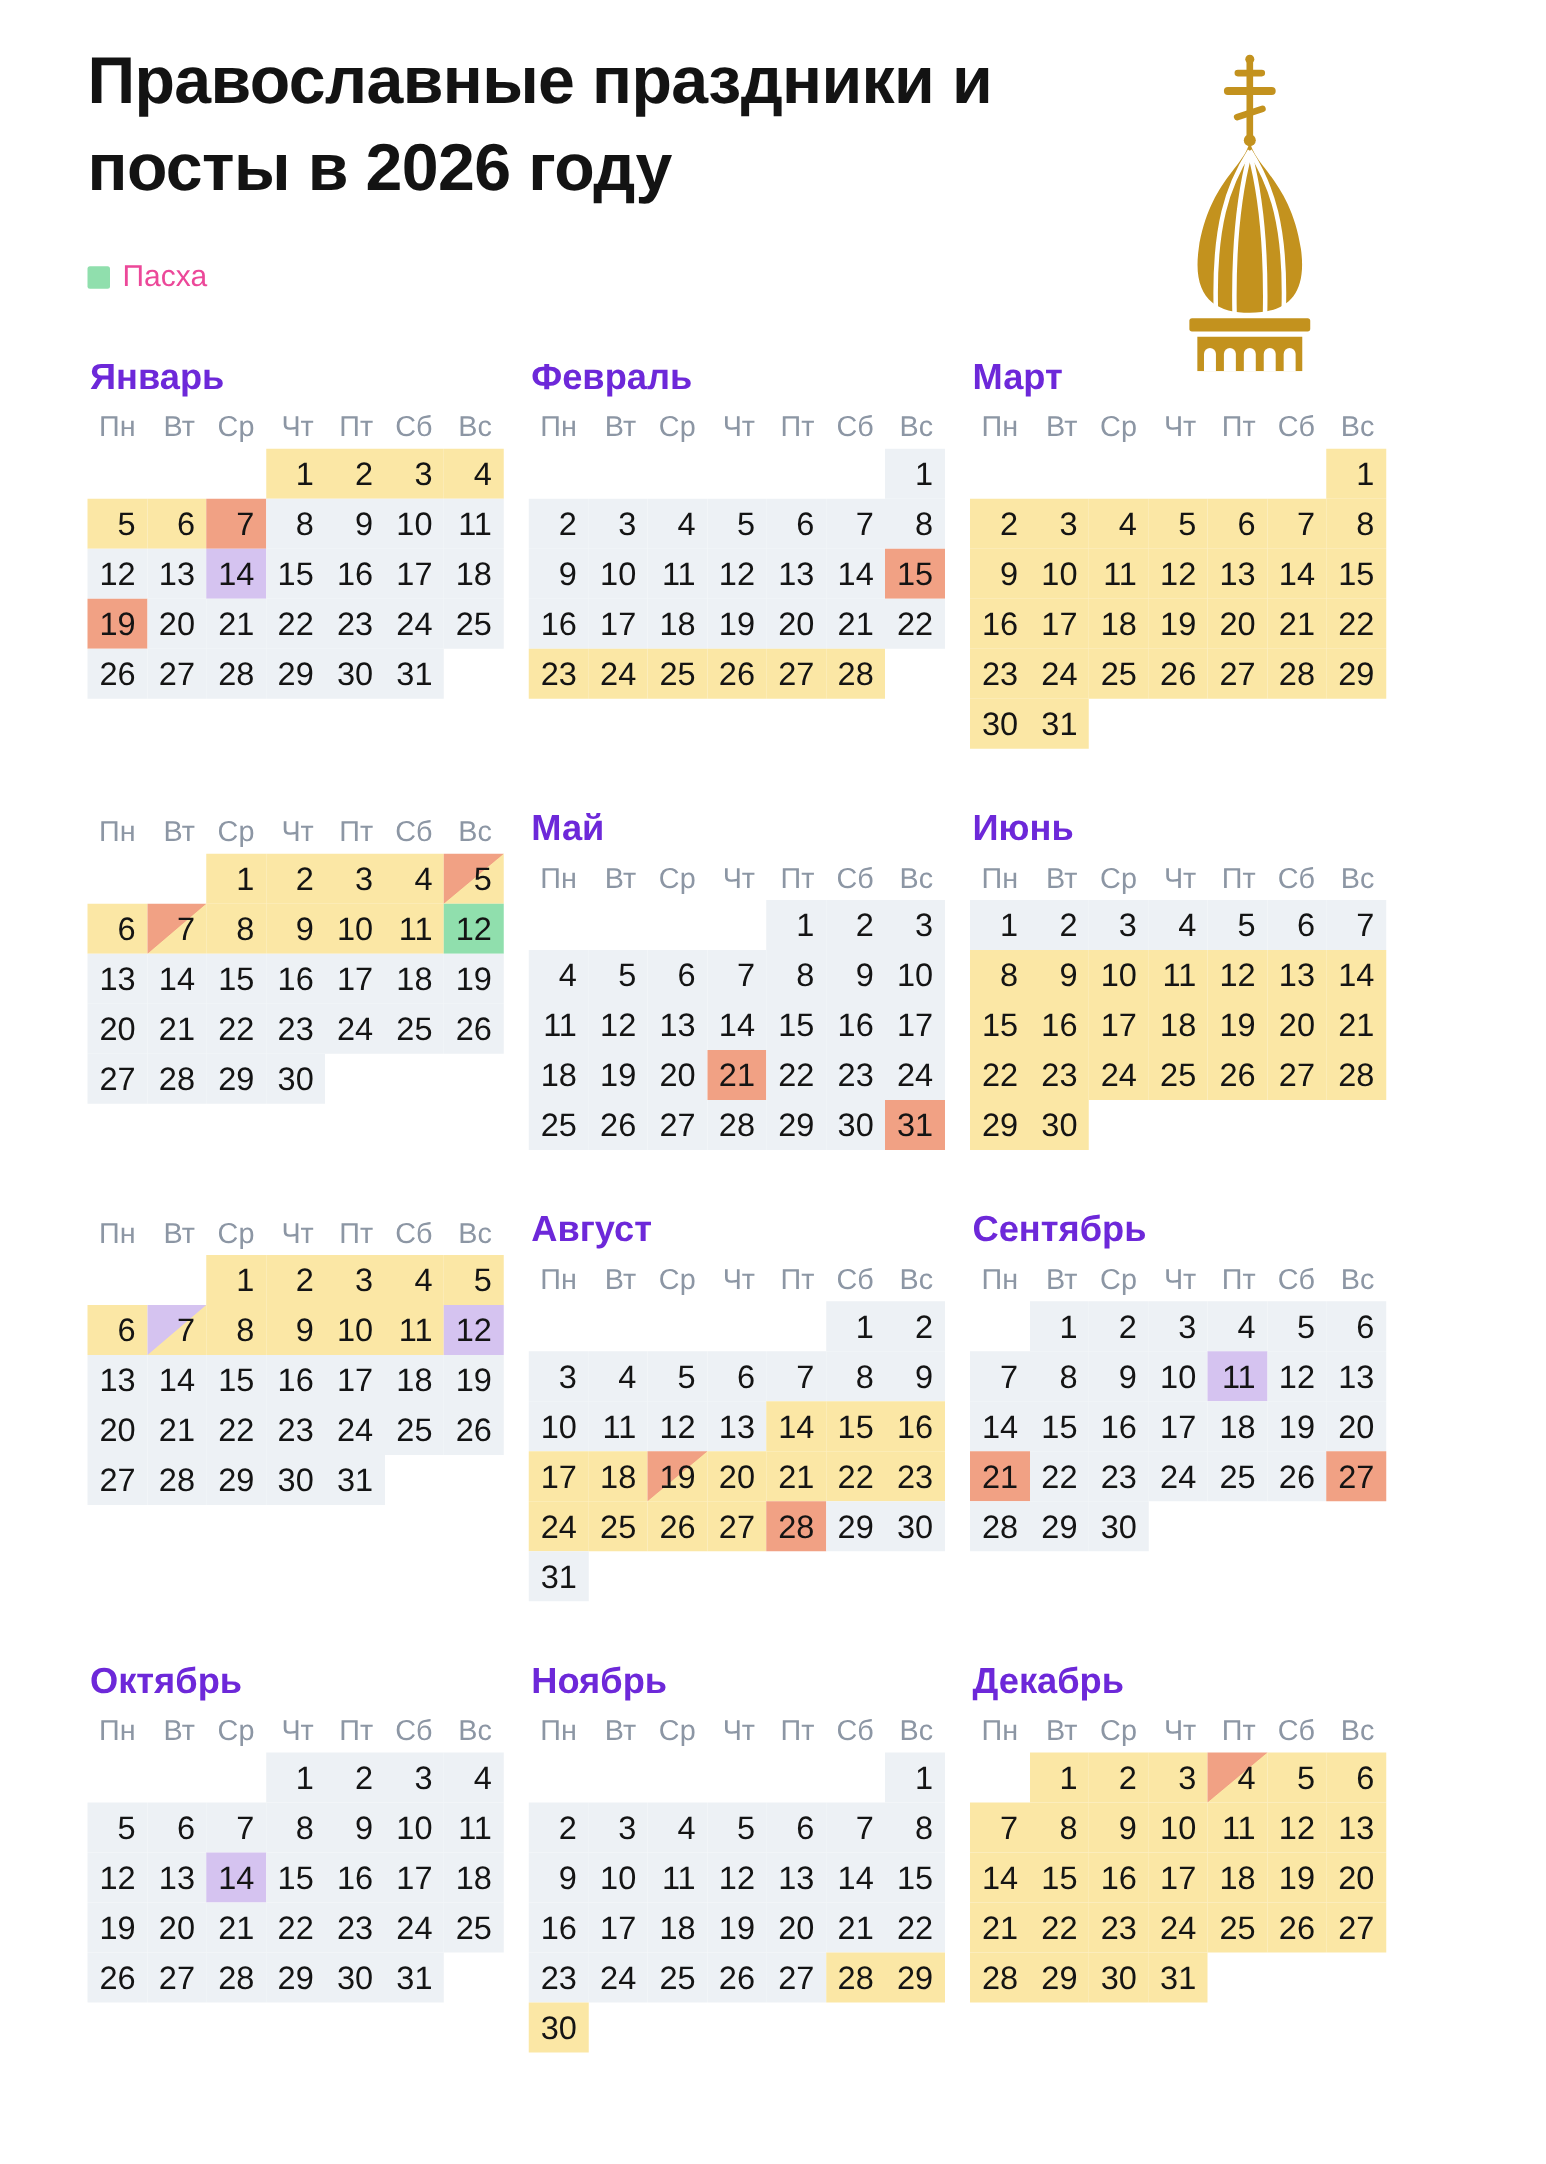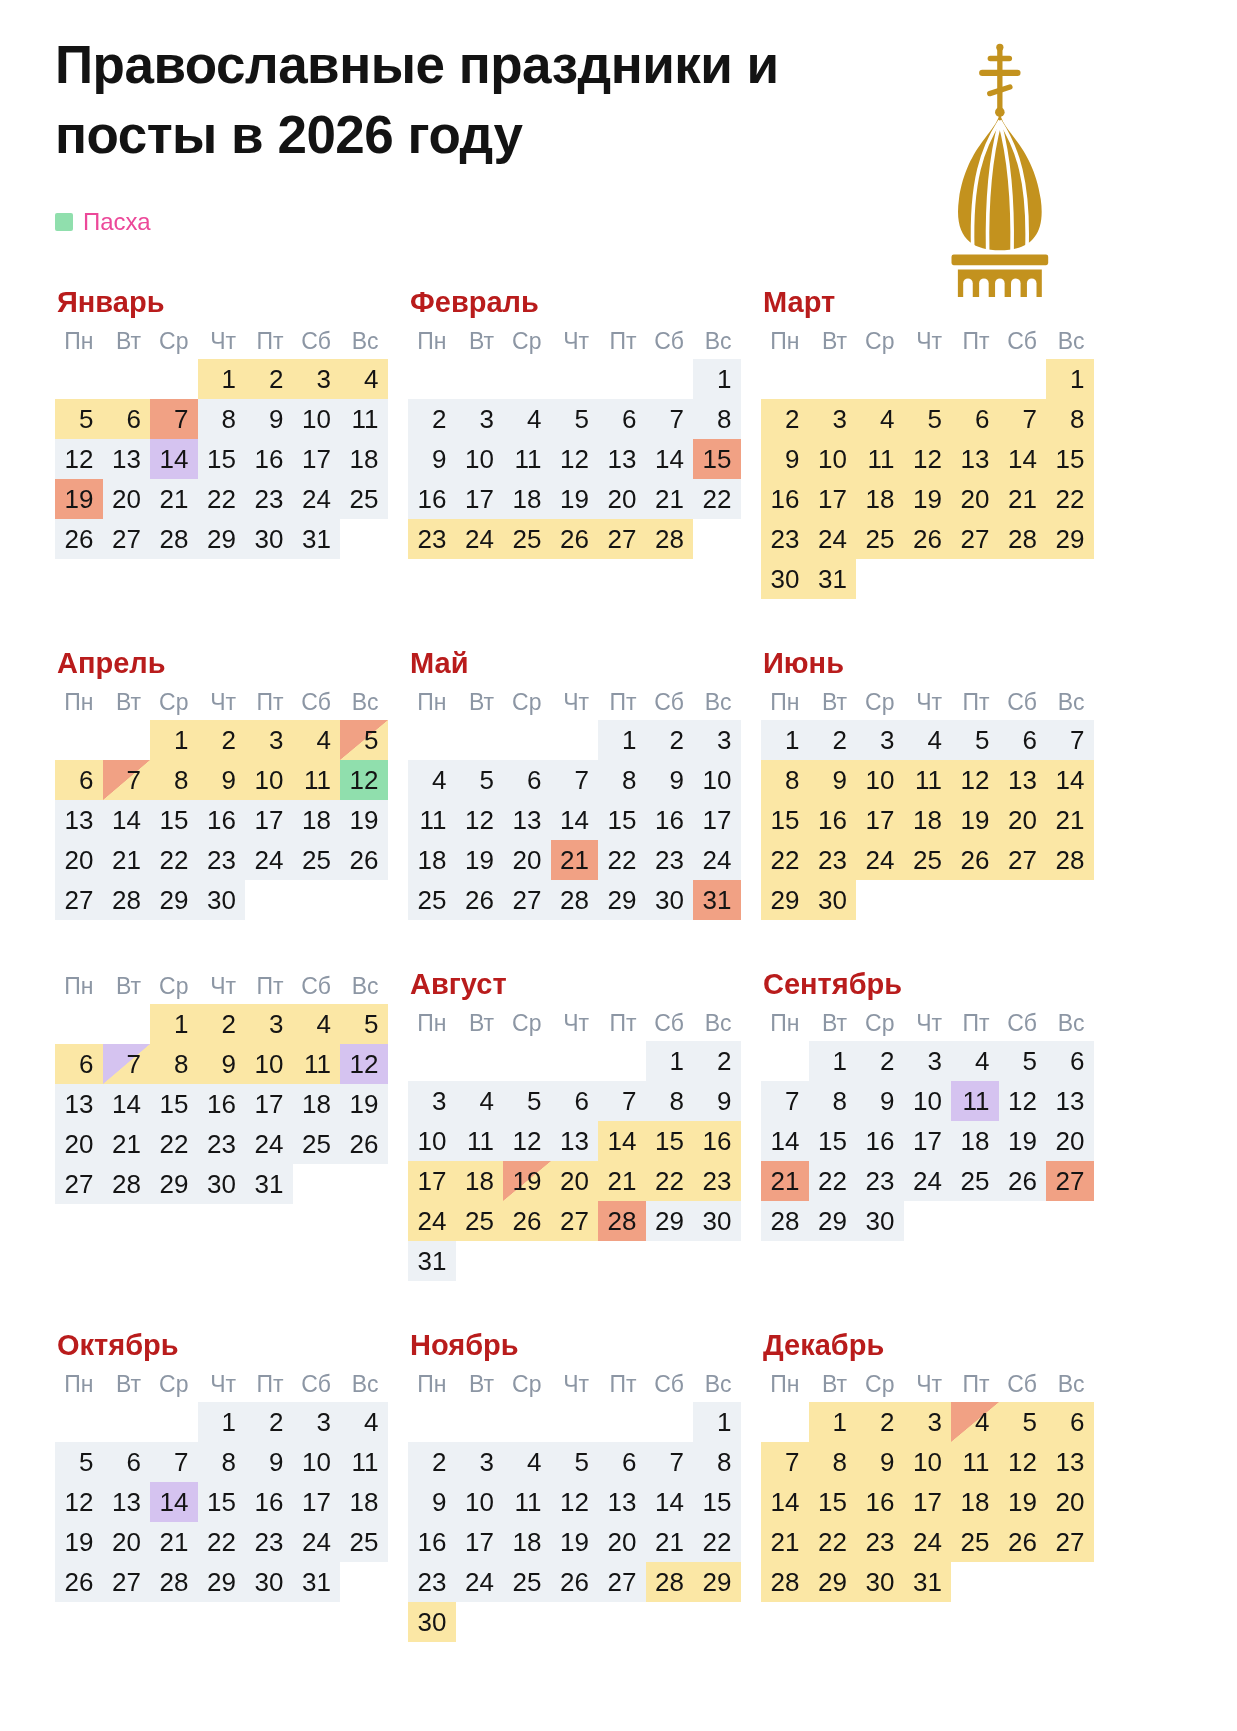--- a/index.html
+++ b/index.html
@@ -4,21 +4,21 @@
 <style>
   * { box-sizing: border-box; }
   html, body { margin: 0; padding: 0; }
   body {
     width: 1237px; height: 1731px;
     background: #ffffff;
     font-family: "Liberation Sans", sans-serif;
     color: #151515;
     overflow: hidden;
   }
-  .page { position: relative; width: 1237px; height: 1731px; padding: 30px 0 0 55px; }
+  .page { position: relative; width: 1237px; height: 1731px; padding: 30px 0 0 70px; }
 
   h1.title {
     margin: 0; max-width: 880px;
     font-size: 53px; line-height: 1.32; font-weight: 700;
     letter-spacing: -0.5px; color: #131313;
   }
 
   .dome { position: absolute; top: 42px; left: 940px; width: 125px; height: 255px; }
   .dome svg { width: 100%; height: 100%; }
 
@@ -28,21 +28,21 @@
   .swatch { width: 18px; height: 18px; border-radius: 2px; display: inline-block; flex: 0 0 auto; }
 
   .months {
     margin-top: 50px;
     display: grid;
     grid-template-columns: repeat(3, 333px);
     column-gap: 20px;
     row-gap: 48px;
     align-items: start;
   }
-  .month-title { font-size: 29px; font-weight: 700; color: #b91c1c; margin: 0 0 4px 2px; }
+  .month-title { font-size: 29px; font-weight: 700; color: #6d28d9; margin: 0 0 4px 2px; }
   .weekday-row, .days-grid { display: grid; grid-template-columns: repeat(7, 47.5px); }
   .weekday {
     height: 36px; line-height: 36px;
     font-size: 23px; color: #8C96A4;
     text-align: right; padding-right: 9px;
   }
   .day {
     height: 40px; line-height: 40px;
     font-size: 26px; color: #141414;
     text-align: right; padding-right: 9px;
@@ -253,21 +253,20 @@
           <div class="day t-fast">25</div>
           <div class="day t-fast">26</div>
           <div class="day t-fast">27</div>
           <div class="day t-fast">28</div>
           <div class="day t-fast">29</div>
           <div class="day t-fast">30</div>
           <div class="day t-fast">31</div>
         </div>
       </div>
       <div class="month">
-        <div class="month-title">Апрель</div>
         <div class="weekday-row">
           <div class="weekday">Пн</div>
           <div class="weekday">Вт</div>
           <div class="weekday">Ср</div>
           <div class="weekday">Чт</div>
           <div class="weekday">Пт</div>
           <div class="weekday">Сб</div>
           <div class="weekday">Вс</div>
         </div>
         <div class="days-grid">

